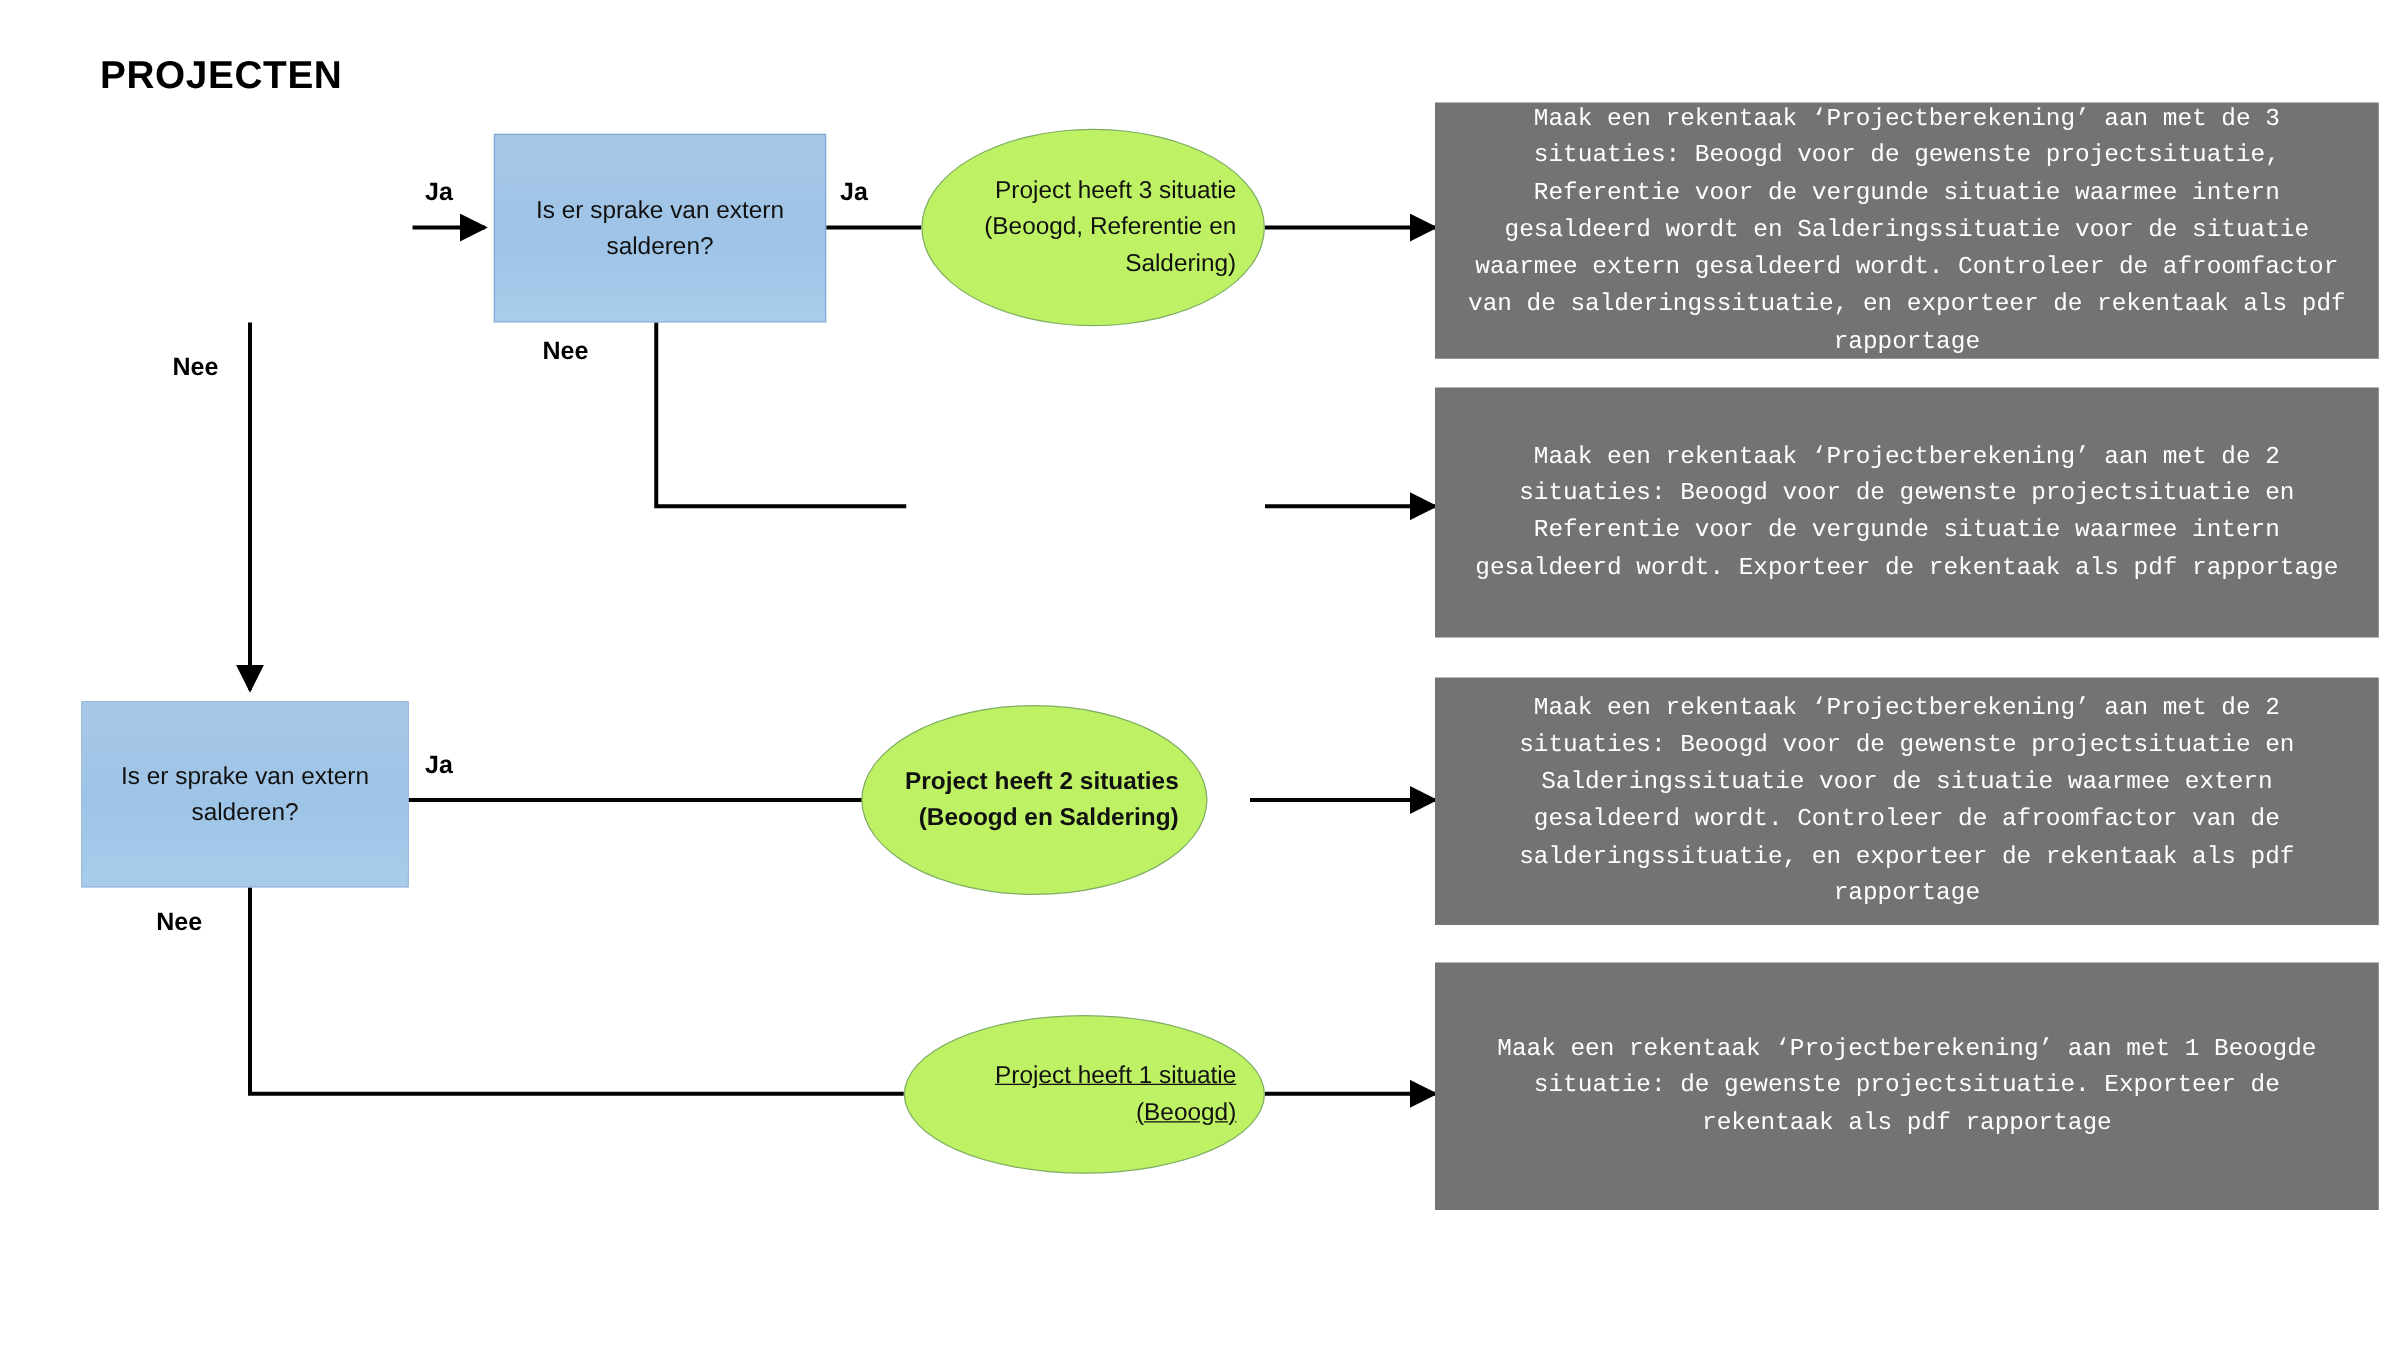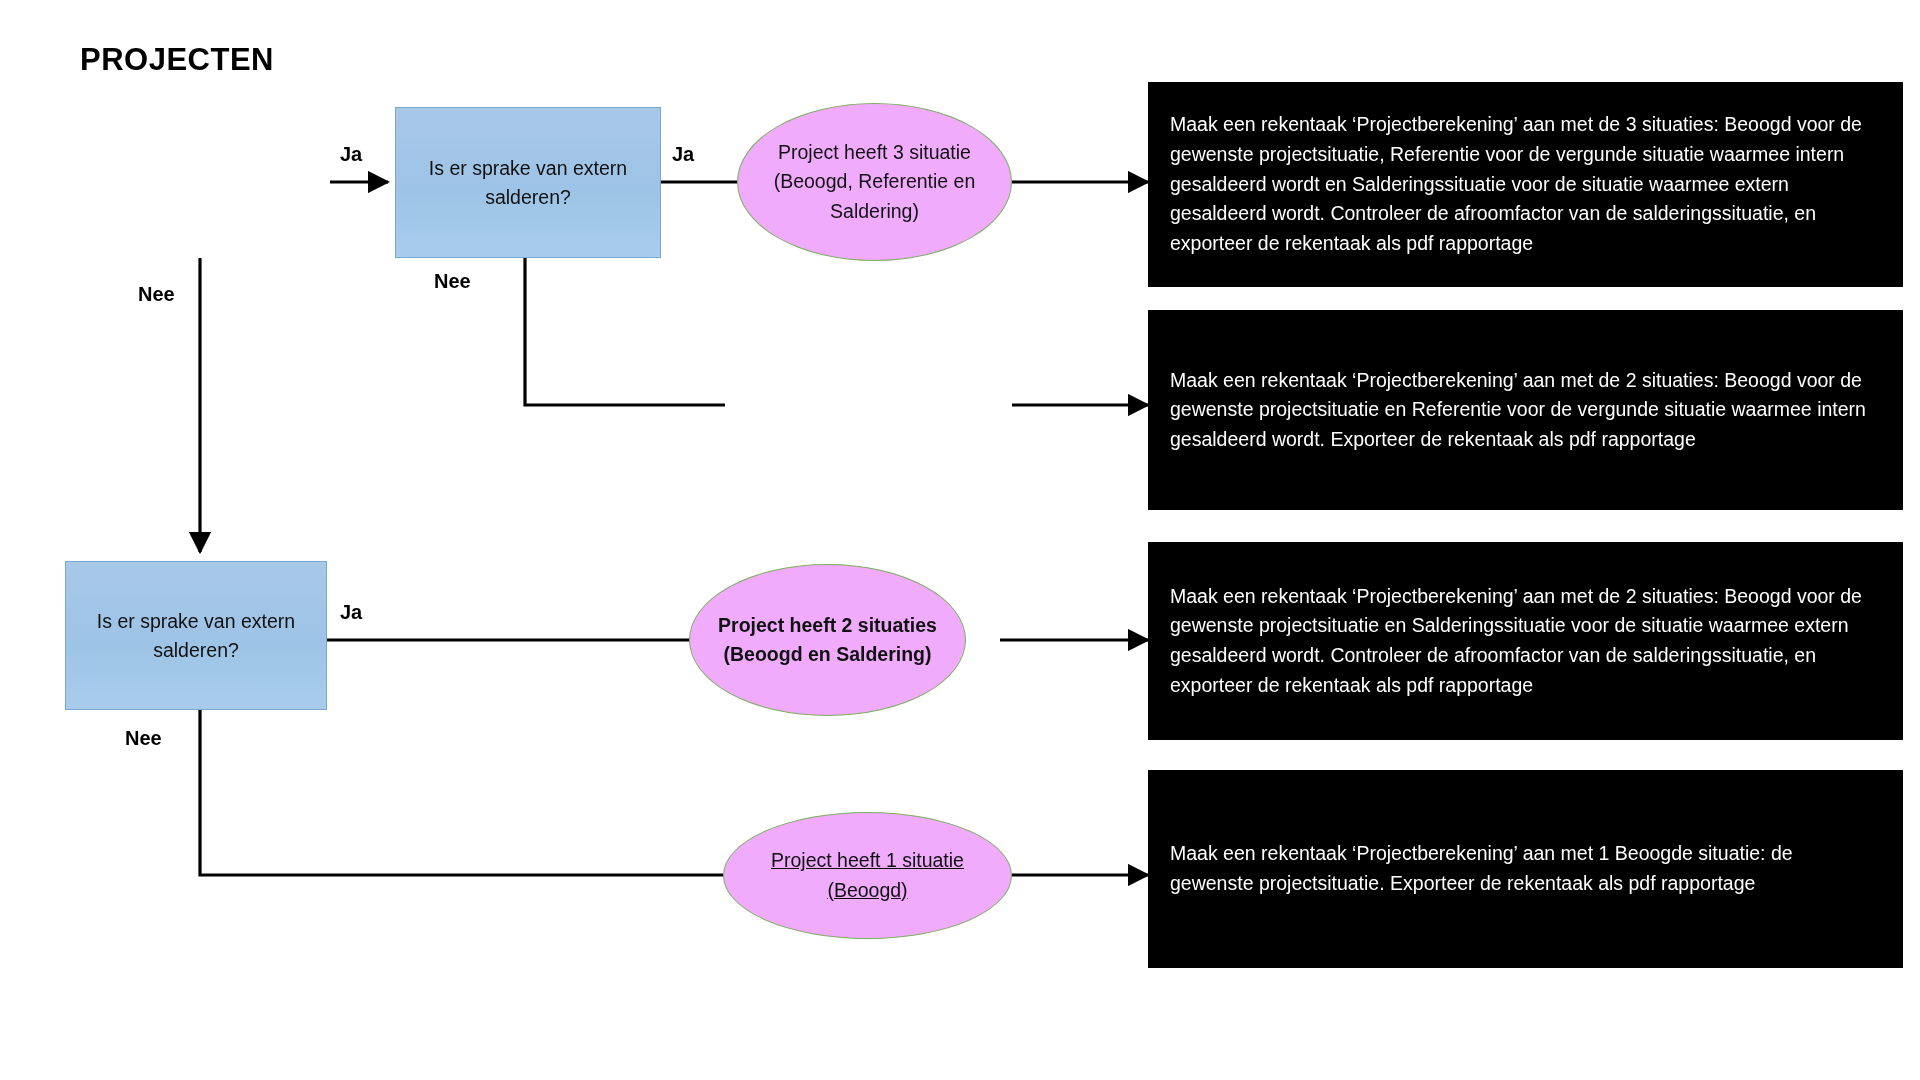--- a/index.html
+++ b/index.html
@@ -47,46 +47,46 @@
     text-align: center;
     font-size: 19.5px;
     color: #111111;
     line-height: 1.45;
     padding: 6px 12px;
     font-family: "Liberation Sans", sans-serif;
   }
   .ellipse-node {
     position: absolute;
     box-sizing: border-box;
-    background: #f0abfc;
+    background: #bef264;
     border: 1px solid #7ead63;
     border-radius: 50%;
     display: flex;
     align-items: center;
     justify-content: center;
-    text-align: center;
+    text-align: right;
     font-size: 19.5px;
     color: #111111;
     line-height: 1.5;
     padding: 8px 22px;
     font-family: "Liberation Sans", sans-serif;
   }
   .note-box {
     position: absolute;
     box-sizing: border-box;
-    background: #000000;
+    background: #737373;
     display: flex;
     align-items: center;
     justify-content: center;
-    text-align: left;
+    text-align: center;
     font-size: 19.5px;
     color: #ffffff;
     line-height: 1.52;
     padding: 10px 22px;
-    font-family: Liberation Sans, sans-serif;
+    font-family: Liberation Mono, monospace;
   }
   .edge-label {
     position: absolute;
     font-size: 20px;
     font-weight: bold;
     color: #000000;
     white-space: nowrap;
     font-family: "Liberation Sans", sans-serif;
   }
 </style>

